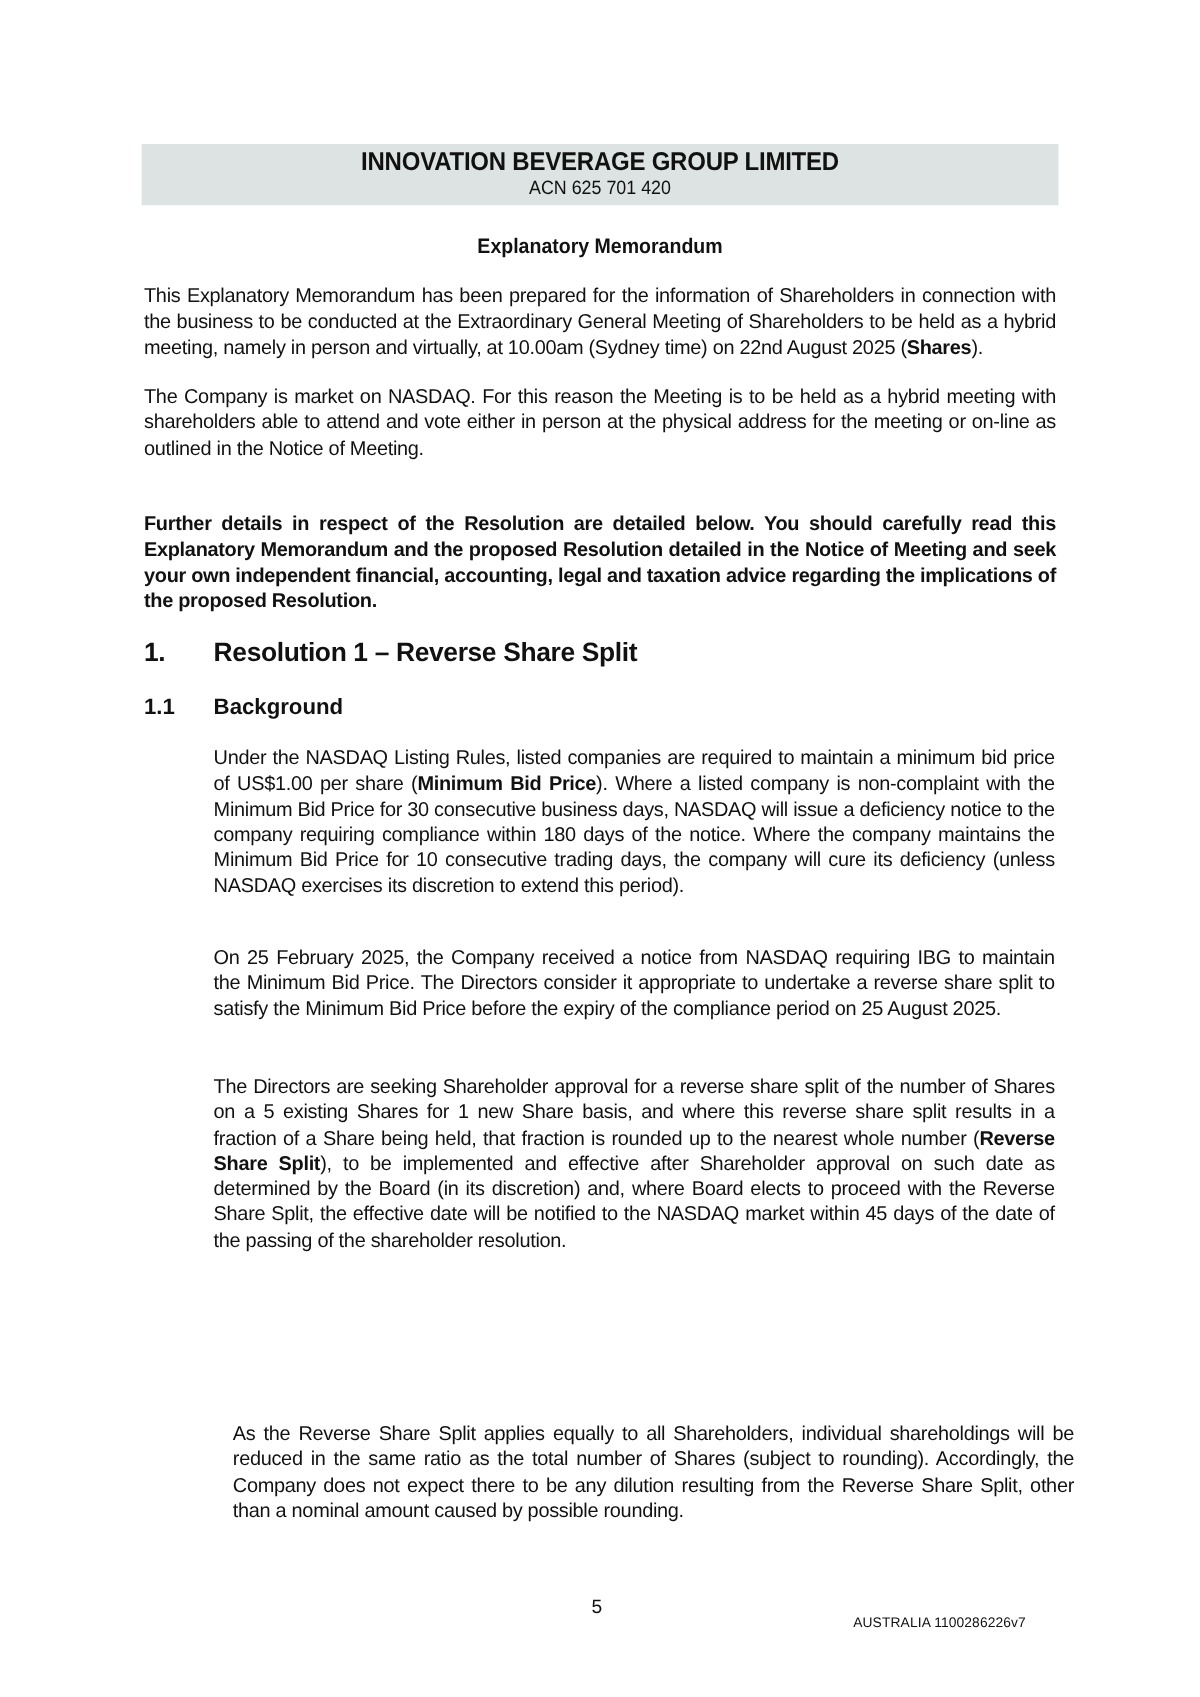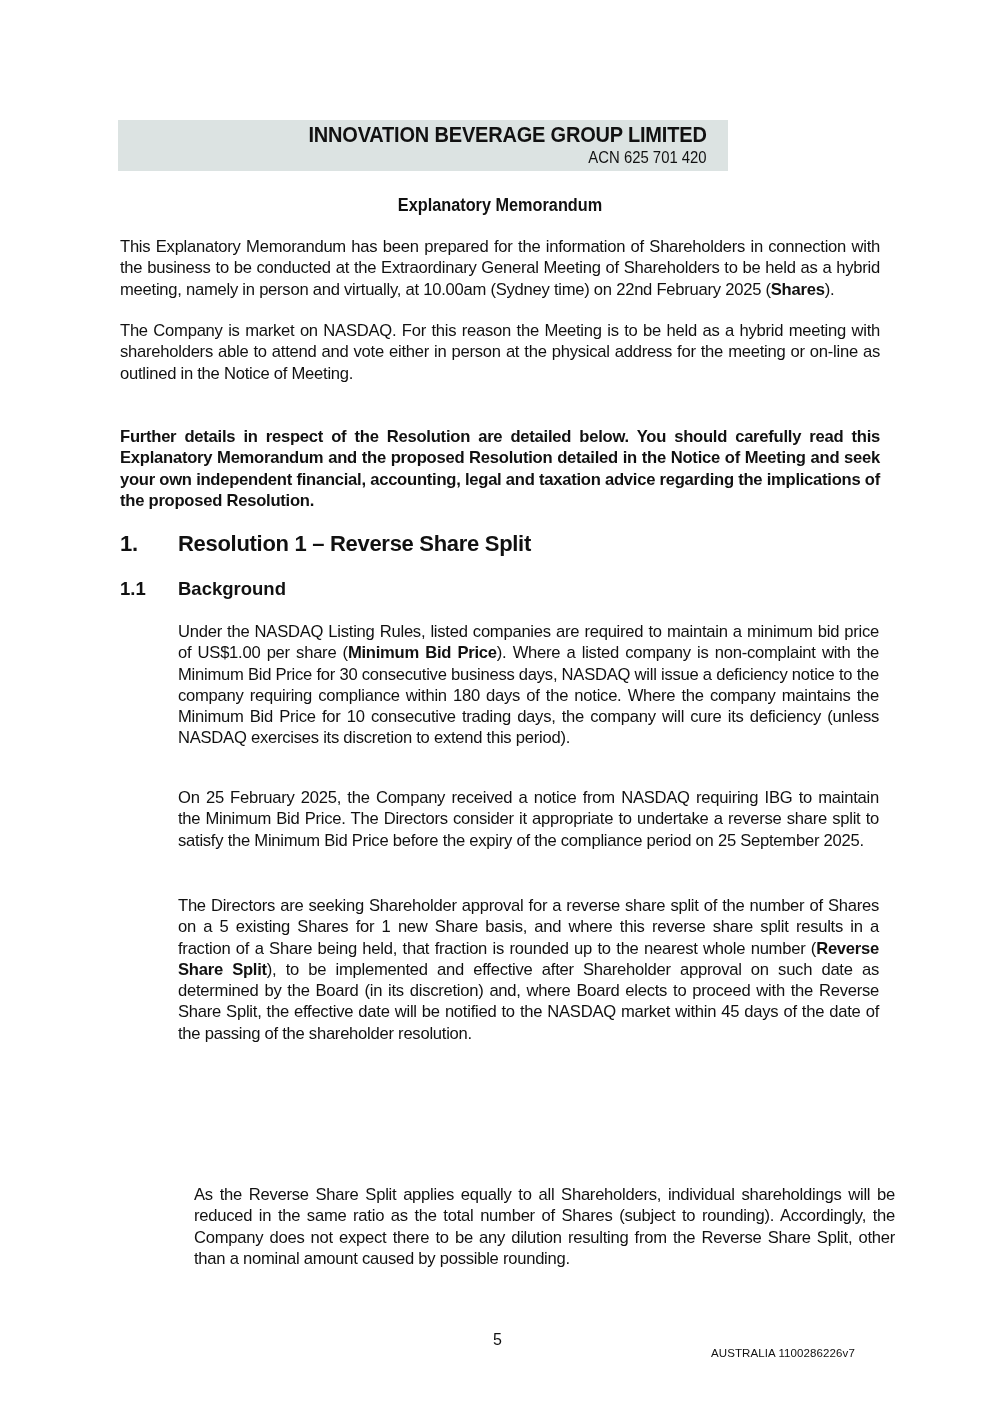--- a/index.html
+++ b/index.html
@@ -1,21 +1,21 @@
 <!DOCTYPE html>
 <html><head>
 <meta charset="utf-8">
 <style>
   html, body { margin: 0; padding: 0; background: #ffffff; }
   body { width: 1000px; height: 1414px; position: relative; overflow: hidden;
          font-family: "Liberation Sans", sans-serif; color: #111; }
   .page { position: absolute; left: 0; top: 0; width: 1000px; height: 1414px; }
 
-  .title-band { position: absolute; left: 118px; top: 120px; width: 610px; height: 51px;
-                background: #dce3e2; text-align: right; }
+  .title-band { position: absolute; left: 118px; top: 120px; width: 764px; height: 51px;
+                background: #dce3e2; text-align: center; }
   .title-band .company { font-weight: bold; font-size: 21.5px; letter-spacing: -0.2px; line-height: 26px;
                          padding-top: 2px; transform: scaleX(0.93); }
   .title-band .acn { font-size: 16px; line-height: 20px; transform: scaleX(0.93); }
 
   .memo-heading { position: absolute; left: 118px; width: 764px; top: 195px; text-align: center;
                   font-weight: bold; font-size: 17.5px; transform: scaleX(0.93); }
 
   .para { position: absolute; font-size: 16.6px; line-height: 21.3px; text-align: justify;
           letter-spacing: -0.25px; }
   .para.full { left: 120px; width: 760px; }
@@ -40,39 +40,39 @@
 
 <div class="page">
 
   <div class="title-band">
     <div class="company">INNOVATION BEVERAGE GROUP LIMITED</div>
     <div class="acn">ACN  625 701 420</div>
   </div>
 
   <div class="memo-heading">Explanatory Memorandum</div>
 
-  <p class="para full" style="top:236px;margin:0;"><span>This Explanatory Memorandum has been prepared for the information of Shareholders in connection with the business to be conducted at the Extraordinary General Meeting of Shareholders to be held as a hybrid meeting, namely in person and virtually, at 10.00am (Sydney time) on 22nd February 2025 (</span><b>Shares</b><span>).</span></p>
+  <p class="para full" style="top:236px;margin:0;"><span>This Explanatory Memorandum has been prepared for the information of Shareholders in connection with the business to be conducted at the Extraordinary General Meeting of Shareholders to be held as a hybrid meeting, namely in person and virtually, at 10.00am (Sydney time) on 22nd August 2025 (</span><b>Shares</b><span>).</span></p>
 
   <p class="para full" style="top:320px;margin:0;">The Company is market on NASDAQ. For this reason the Meeting is to be held as a hybrid meeting with shareholders able to attend and vote either in person at the physical address for the meeting or on-line as outlined in the Notice of Meeting.</p>
 
   <p class="para full bold" style="top:426px;margin:0;">Further details in respect of the Resolution are detailed below.  You should carefully read this Explanatory Memorandum and the proposed Resolution detailed in the Notice of Meeting and seek your own independent financial, accounting, legal and taxation advice regarding the implications of the proposed Resolution.</p>
 
   <div class="h1">
     <span class="num">1.</span>
     <span class="txt">Resolution 1 – Reverse Share Split</span>
   </div>
 
   <div class="h2">
     <span class="num">1.1</span>
     <span class="txt">Background</span>
   </div>
 
   <p class="para indent" style="top:621px;margin:0;"><span>Under the NASDAQ Listing Rules, listed companies are required to maintain a minimum bid price of US$1.00 per share (</span><b>Minimum Bid Price</b><span>). Where a listed company is non-complaint with the Minimum Bid Price for 30 consecutive business days, NASDAQ will issue a deficiency notice to the company requiring compliance within 180 days of the notice. Where the company maintains the Minimum Bid Price for 10 consecutive trading days, the company will cure its deficiency (unless NASDAQ exercises its discretion to extend this period).</span></p>
 
-  <p class="para indent" style="top:787px;margin:0;">On 25 February 2025, the Company received a notice from NASDAQ requiring IBG to maintain the Minimum Bid Price. The Directors consider it appropriate to undertake a reverse share split to satisfy the Minimum Bid Price before the expiry of the compliance period on 25 September 2025.</p>
+  <p class="para indent" style="top:787px;margin:0;">On 25 February 2025, the Company received a notice from NASDAQ requiring IBG to maintain the Minimum Bid Price. The Directors consider it appropriate to undertake a reverse share split to satisfy the Minimum Bid Price before the expiry of the compliance period on 25 August 2025.</p>
 
   <p class="para indent" style="top:895px;margin:0;"><span>The Directors are seeking Shareholder approval for a reverse share split of the number of Shares on a 5 existing Shares for 1 new Share basis, and where this reverse share split results in a fraction of a Share being held,  that fraction is rounded up to the nearest whole number (</span><b>Reverse Share Split</b><span>), to be implemented and effective after Shareholder approval on such date as determined by the Board (in its discretion) and, where Board elects to proceed with the Reverse Share Split, the effective date will be notified to the NASDAQ market within 45 days of the date of the passing of the shareholder resolution.</span></p>
 
 
   <p class="para indent" style="top:1168px;margin:16px;">As the Reverse Share Split applies equally to all Shareholders, individual shareholdings will be reduced in the same ratio as the total number of Shares (subject to rounding). Accordingly, the Company does not expect there to be any dilution resulting from the Reverse Share Split, other than a nominal amount caused by possible rounding.</p>
 
   <div class="page-num">5</div>
   <div class="doc-ref">AUSTRALIA 1100286226v7</div>
 
 </div>

